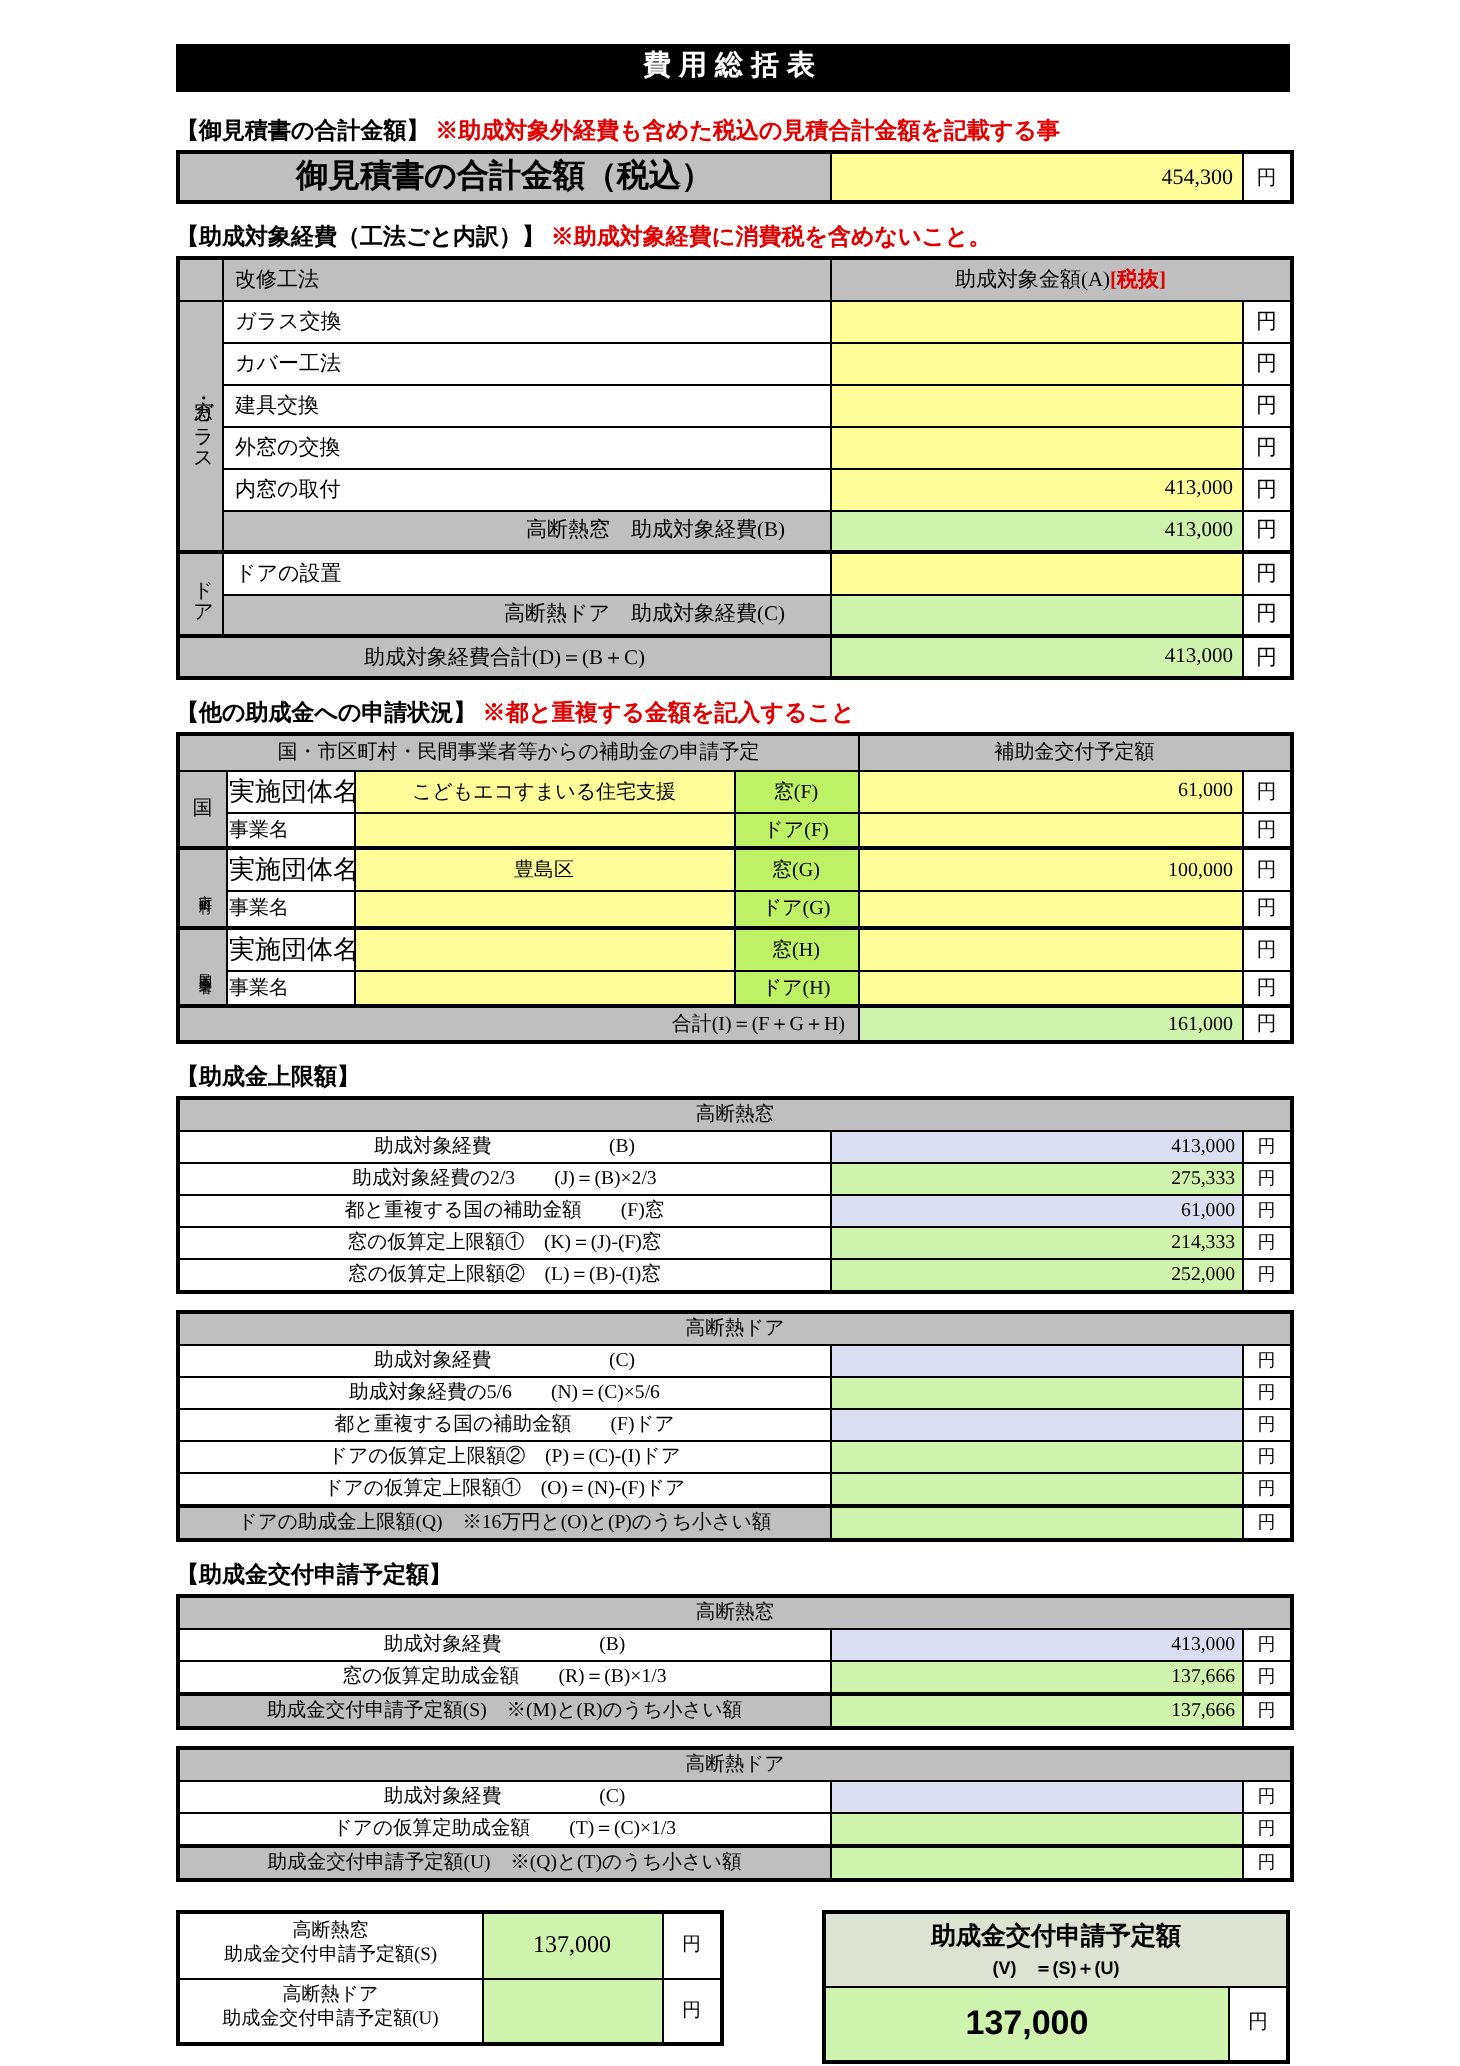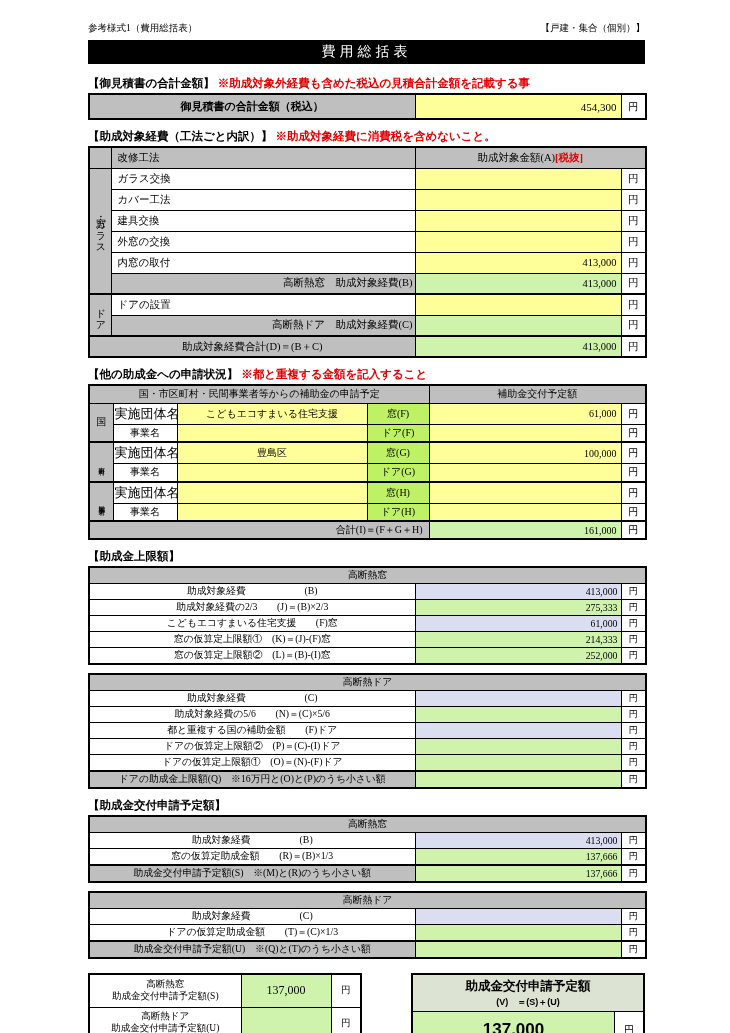--- a/index.html
+++ b/index.html
@@ -2,49 +2,49 @@
 <html style="--yellow: #ffff99; --green: #cff3ad; --blue: #dadef0; --gray: #bfbfbf; --header_green: #dce3d2;"><head>
 <meta charset="utf-8">
 <style>
   html,body{margin:0;padding:0;}
   .page{
     width:730px;height:1033px;background:#ffffff;color:#000;
     font-family:"Liberation Serif","DejaVu Serif",serif;
     position:relative;box-sizing:border-box;padding:22px 85px 0 88px;
   }
   .meta-row{display:flex;justify-content:space-between;font-size:9.5px;margin-bottom:5px;}
-  .title-bar{background:#000;color:#fff;text-align:center;font-weight:normal;
+  .title-bar{background:#000;color:#fff;text-align:center;font-weight:bold;
     font-size:14px;height:24px;line-height:24px;letter-spacing:4px;margin-bottom:12px;}
   .sec-head{font-size:11.5px;font-weight:bold;margin:9px 0 2px 0;white-space:nowrap;}
   .red{color:#e00000;font-weight:bold;}
   table{border-collapse:collapse;table-layout:fixed;width:557px;}
   .tbl{border:2px solid #000;}
   td{border:1px solid #000;overflow:hidden;white-space:nowrap;box-sizing:border-box;}
   .gray{background:var(--gray,#bfbfbf);}
   .yellow{background:var(--yellow,#ffff99);}
   .green{background:var(--green,#cff3ad);}
   .blue{background:var(--blue,#dadef0);}
   .hdr{background:var(--gray,#bfbfbf);text-align:center;font-size:10.5px;}
   .unit{background:#fff;text-align:center;font-size:10px;padding:0;}
   .val{text-align:right;padding-right:4px;font-size:11px;}
   
   .t-est td{height:25px;}
-  .t-est .lbl{background:var(--gray,#bfbfbf);text-align:center;font-weight:bold;font-size:11px;}
+  .t-est .lbl{background:var(--gray,#bfbfbf);text-align:center;font-weight:bold;font-size:16px;}
   
   .t-cost td{height:21px;font-size:10.5px;}
   .t-cost .method-hdr{text-align:left;padding-left:6px;}
   .t-cost .lbl{padding-left:6px;background:#fff;}
-  .t-cost .sublbl{background:var(--gray,#bfbfbf);text-align:right;padding-right:2px;}
+  .t-cost .sublbl{background:var(--gray,#bfbfbf);text-align:right;padding-right:22px;}
   .t-cost .totlbl{background:var(--gray,#bfbfbf);text-align:center;}
   .vcol{background:var(--gray,#bfbfbf);text-align:center;padding:0;}
   .vtext{writing-mode:vertical-rl;text-orientation:upright;font-size:10px;letter-spacing:1px;}
   .thick-top td{border-top:2px solid #000;}
   
   .t-oth td{height:18px;font-size:10px;}
-  .t-oth .fld{background:#fff;text-align:center;}
+  .t-oth .fld{background:#fff;}
   .t-oth .fld-s{background:#fff;text-align:center;font-size:13px;}
   .t-oth .kind{background:#bef264;text-align:center;}
   .t-oth .name{text-align:center;}
   .t-oth .grp{font-size:10px;}
   .t-oth .grp-v{font-size:6.5px;}
   .t-oth .totlbl{background:var(--gray,#bfbfbf);text-align:right;padding-right:6px;}
   
   .t-lim td{height:14px;font-size:9.8px;}
   .t-lim .lbl{background:#fff;text-align:center;}
   .t-lim .lblg{background:var(--gray,#bfbfbf);text-align:center;}
@@ -65,24 +65,20 @@
   .tb-val{flex:1;background:var(--green,#cff3ad);font-weight:bold;font-size:17px;
     text-align:center;line-height:36px;}
   .tb-unit{width:28px;background:#fff;border-left:1px solid #000;text-align:center;
     line-height:36px;font-size:10px;}
 </style>
 </head>
 <body>
 
 <div class="page">
 
-  <div class="meta-row">
-    <span>参考様式1（費用総括表）</span>
-    <span>【戸建・集合（個別）】</span>
-  </div>
 
   <div class="title-bar">費用総括表</div>
 
   <div class="sec-head">
     <span>【御見積書の合計金額】</span>
     <span class="red">※助成対象外経費も含めた税込の見積合計金額を記載する事</span>
   </div>
   <table class="tbl t-est">
     <colgroup>
         <col style="width:326px">
@@ -253,21 +249,21 @@
           <td class="lbl">助成対象経費　　　　　　(B)</td>
           <td class="val blue">413,000</td>
           <td class="unit">円</td>
         </tr>
     <tr>
           <td class="lbl">助成対象経費の2/3　　(J)＝(B)×2/3</td>
           <td class="val green">275,333</td>
           <td class="unit">円</td>
         </tr>
     <tr>
-          <td class="lbl">こどもエコすまいる住宅支援　　(F)窓</td>
+          <td class="lbl">都と重複する国の補助金額　　(F)窓</td>
           <td class="val blue">61,000</td>
           <td class="unit">円</td>
         </tr>
     <tr>
           <td class="lbl">窓の仮算定上限額①　(K)＝(J)-(F)窓</td>
           <td class="val green">214,333</td>
           <td class="unit">円</td>
         </tr>
     <tr>
           <td class="lbl">窓の仮算定上限額②　(L)＝(B)-(I)窓</td>

